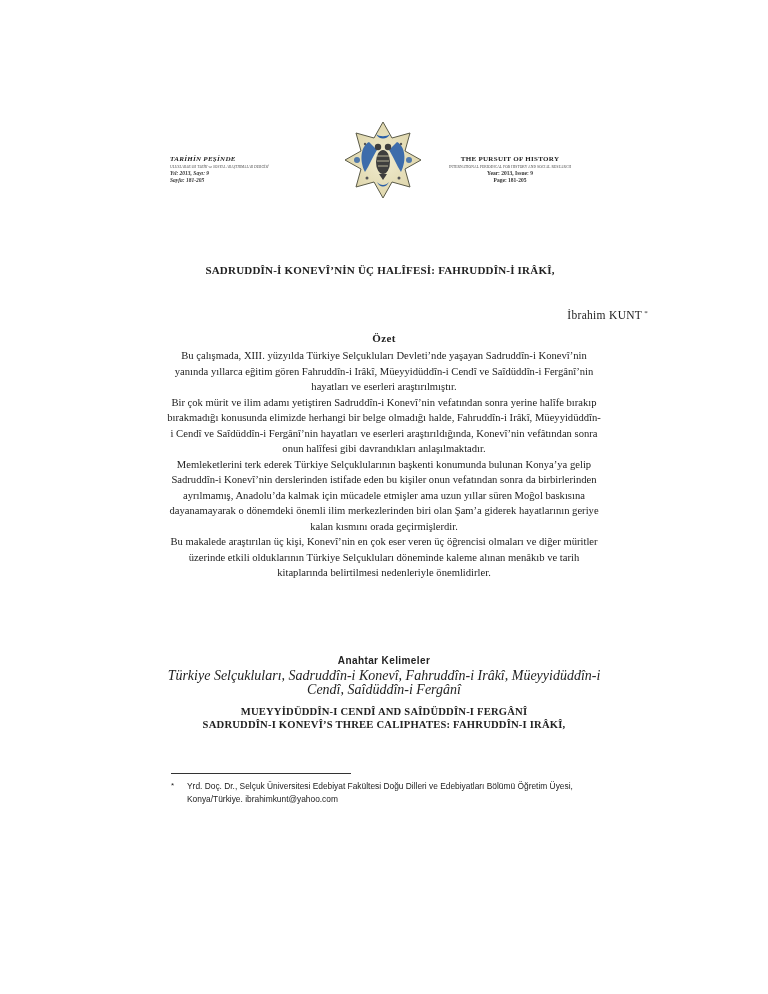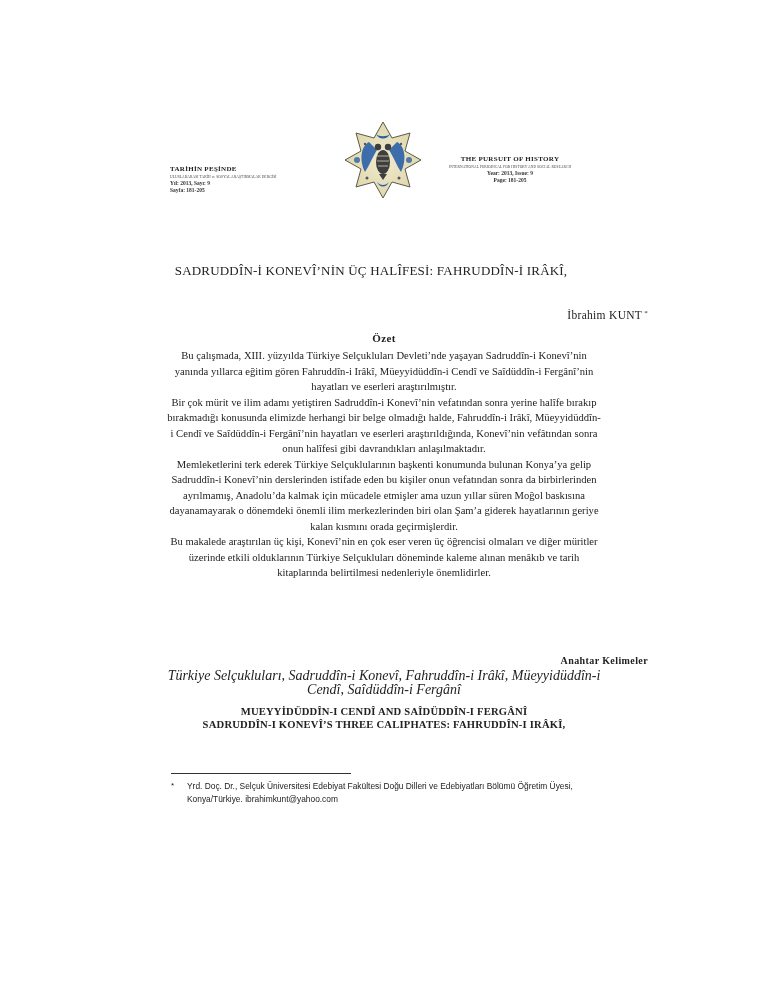--- a/index.html
+++ b/index.html
@@ -1,42 +1,42 @@
 <!DOCTYPE html>
 <html><head>
 <meta charset="utf-8">
 <style>
   html, body { margin: 0; padding: 0; background: #ffffff; }
   body { width: 768px; height: 994px; position: relative; overflow: hidden; color: #1a1a1a; }
 
   
-  .hdr-left { position: absolute; left: 170px; top: 165px; width: 180px; }
+  .hdr-left { position: absolute; left: 170px; top: 155px; width: 180px; font-style: italic; }
   .hdr-right { position: absolute; right: 158px; top: 155px; width: 200px; text-align: center; }
   .hdr-title { font-family: "Liberation Serif", serif; font-weight: bold; font-size: 7px; letter-spacing: 0.3px; line-height: 9px; color: #222; }
   .hdr-sub { font-family: "Liberation Serif", serif; font-size: 3.6px; line-height: 6px; color: #444; white-space: nowrap; letter-spacing: 0.1px; }
   .hdr-meta { font-family: "Liberation Serif", serif; font-weight: bold; font-size: 5.5px; line-height: 7px; color: #333; }
 
   .tile { position: absolute; left: 343px; top: 120px; width: 80px; height: 80px; }
 
   
-  .title { position: absolute; left: 107px; width: 528px; top: 262px; text-align: center;
-           font-family: "Liberation Serif", serif; font-weight: normal; font-size: 13px; line-height: 17px; color: #222; letter-spacing: 0.2px; }
+  .title { position: absolute; left: 116px; width: 528px; top: 262px; text-align: center;
+           font-family: "Liberation Serif", serif; font-weight: bold; font-size: 11px; line-height: 17px; color: #222; letter-spacing: 0.2px; }
   .author { position: absolute; left: 120px; width: 528px; top: 309px; text-align: right;
             font-family: "Liberation Serif", serif; font-size: 11.5px; color: #222; letter-spacing: 0.3px; }
   .author sup { font-size: 7px; vertical-align: 4px; margin-left: 2px; }
 
   .ozet-h { position: absolute; left: 120px; width: 528px; top: 332px; text-align: center;
             font-family: "Liberation Serif", serif; font-weight: bold; font-size: 11px; color: #222; letter-spacing: 0.4px; }
 
   .abstract { position: absolute; left: 166px; width: 436px; top: 348px;
               font-family: "Liberation Serif", serif; font-size: 10.6px; line-height: 15.5px; color: #222; text-align: center; }
   .abstract p { margin: 0; }
 
-  .kw-h { position: absolute; left: 120px; width: 528px; top: 655px; text-align: right;
-          font-family: Liberation Serif, serif; font-weight: bold; font-size: 10px; color: #222; letter-spacing: 0.4px; }
+  .kw-h { position: absolute; left: 120px; width: 528px; top: 655px; text-align: center;
+          font-family: Liberation Sans, sans-serif; font-weight: bold; font-size: 10px; color: #222; letter-spacing: 0.4px; }
   .kw { position: absolute; left: 166px; width: 436px; top: 669px; text-align: center;
         font-family: "Liberation Serif", serif; font-style: italic; font-size: 14px; line-height: 14px; color: #222; }
 
   .en-title { position: absolute; left: 120px; width: 528px; top: 705px; text-align: center;
               font-family: "Liberation Serif", serif; font-weight: bold; font-size: 10.6px; line-height: 13px; color: #222; letter-spacing: 0.2px; }
 
   .fn-rule { position: absolute; left: 171px; top: 773px; width: 180px; height: 0; border-top: 1.2px solid #333; }
   .fn { position: absolute; left: 171px; top: 780px; width: 440px; font-family: "Liberation Sans", sans-serif; font-size: 8.4px; line-height: 13px; color: #222; }
   .fn-mark { position: absolute; left: 0; top: -1px; font-size: 8px; }
   .fn-text { margin-left: 16px; display: block; }

